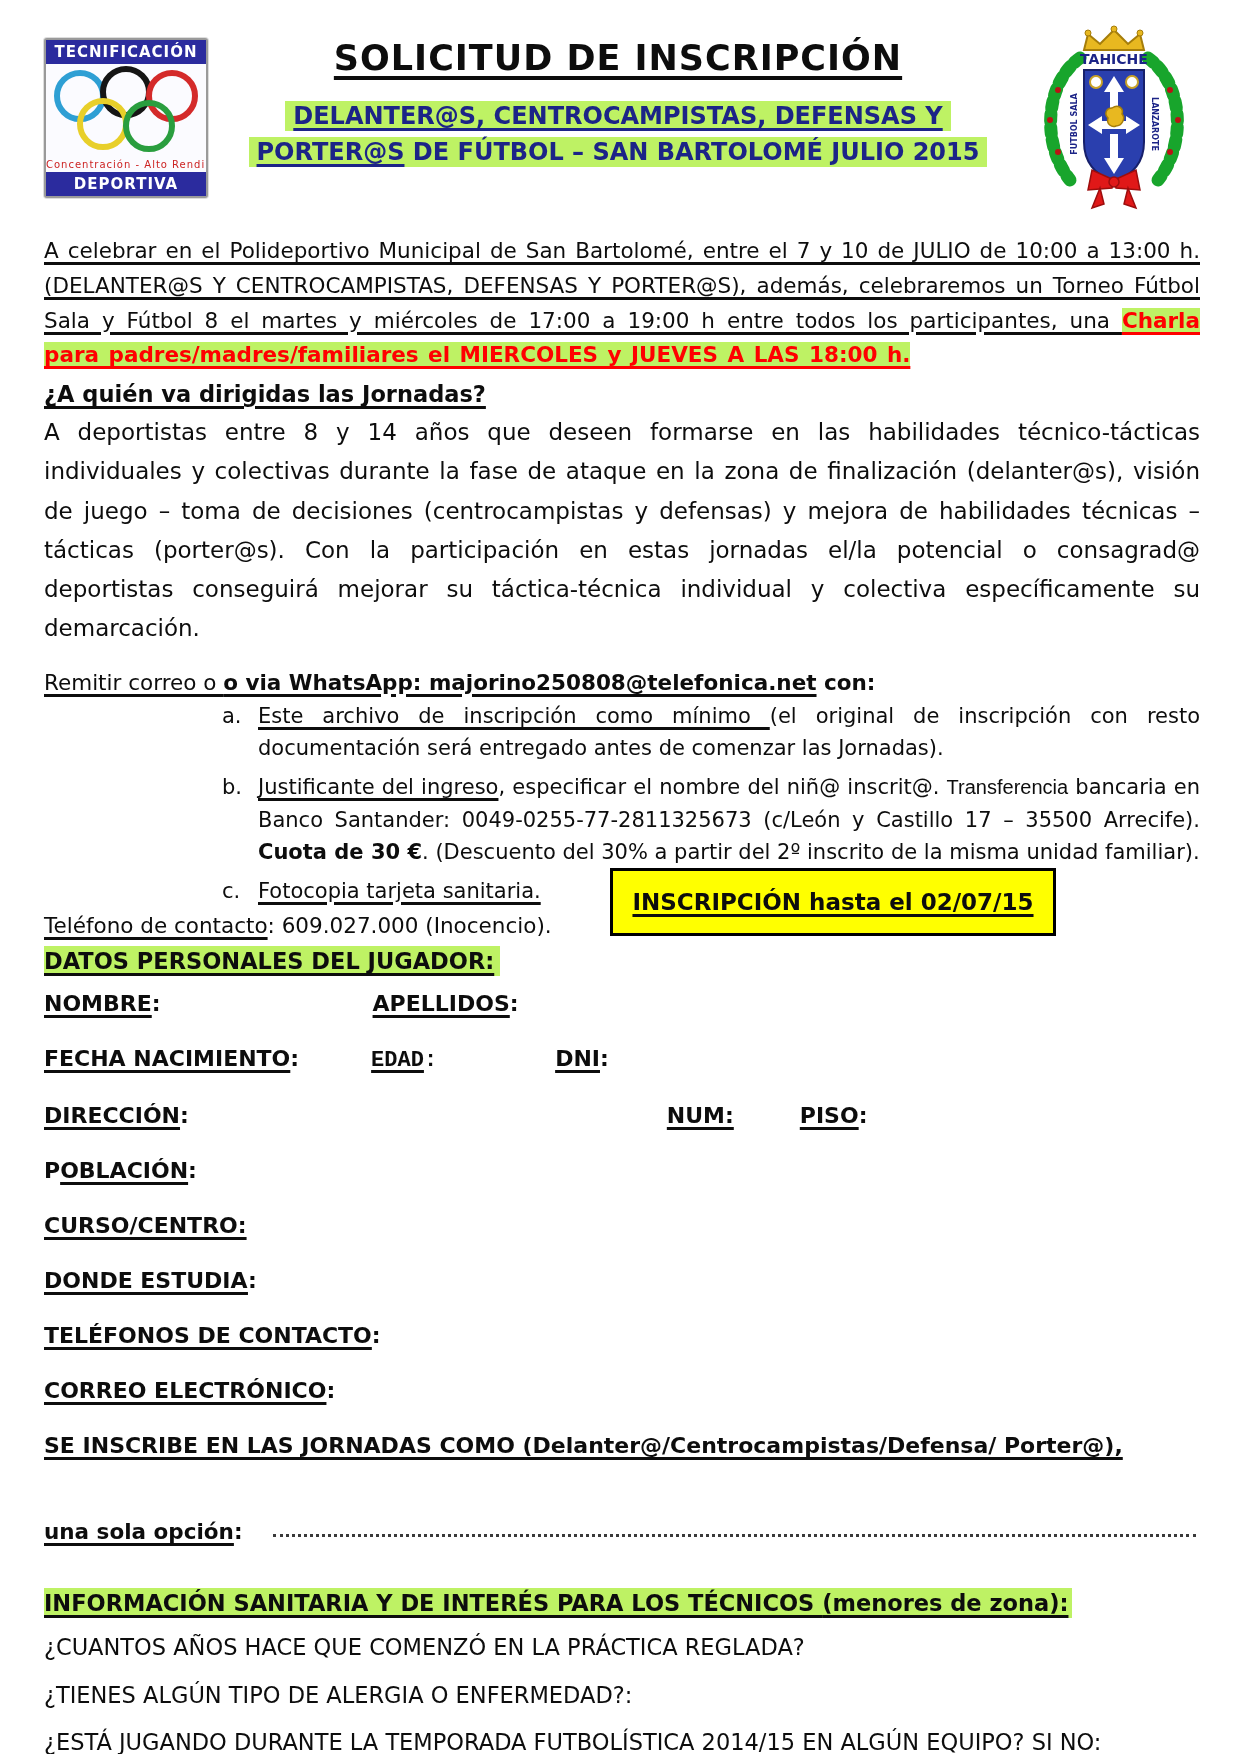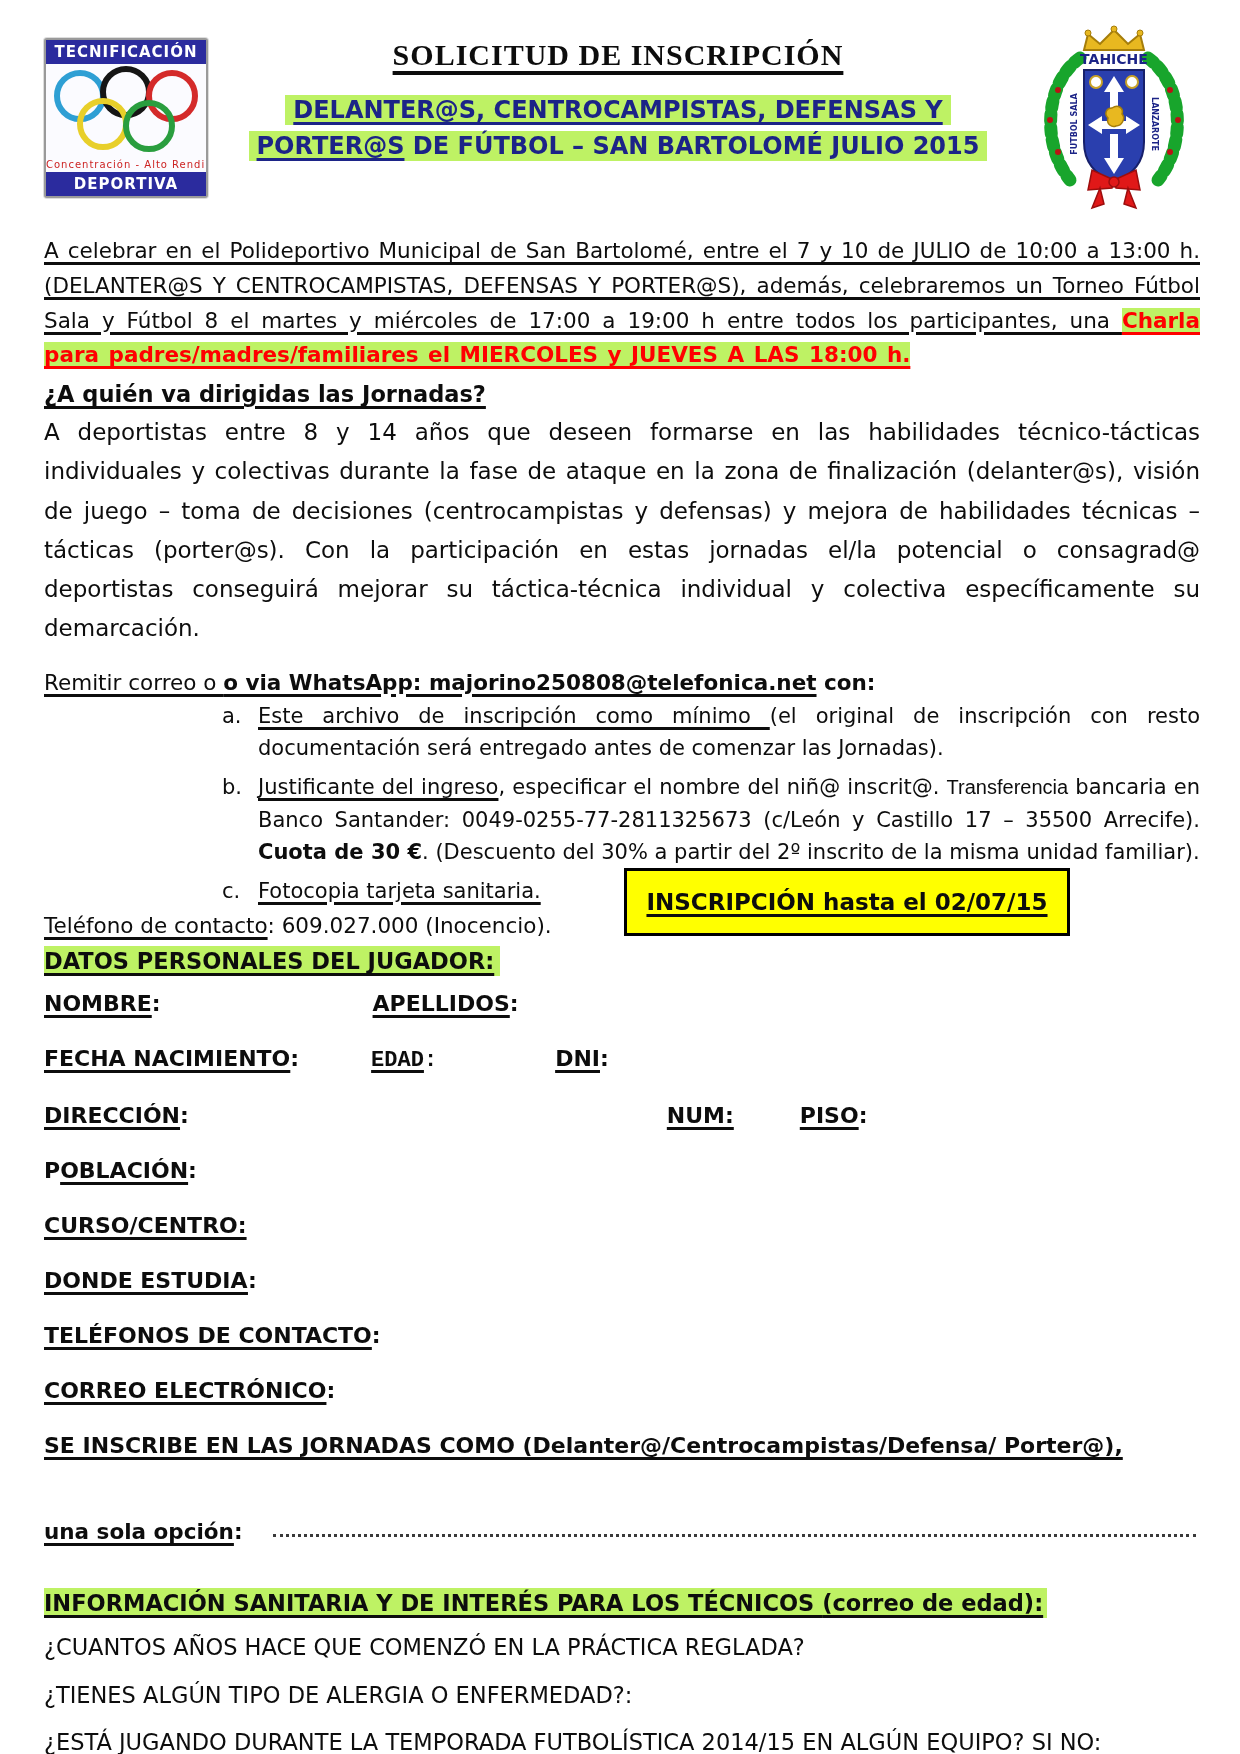--- a/index.html
+++ b/index.html
@@ -30,41 +30,41 @@
   .rings{flex:1;position:relative;margin:2px 6px;}
   .ring{position:absolute;width:40px;height:40px;border-radius:50%;border:6px solid #000;}
   .ring.blue{border-color:#2e9fd4;left:2px;top:4px;}
   .ring.black{border-color:#151515;left:48px;top:0px;}
   .ring.red{border-color:#d42a2a;left:94px;top:4px;}
   .ring.yellow{border-color:#e8cf2a;left:25px;top:32px;}
   .ring.green{border-color:#2a9e3f;left:71px;top:34px;}
   .tagline{font-size:10px;color:#cc2222;text-align:center;letter-spacing:1px;
     padding:1px 0 2px;white-space:nowrap;overflow:hidden;}
   .title-block{flex:1;text-align:center;padding:0 8px;}
-  .main-title{font-size:30px;font-weight:700;margin:14px 0 20px;letter-spacing:1px;font-family:Liberation Serif, serif;}
+  .main-title{font-size:35px;font-weight:700;margin:14px 0 20px;letter-spacing:1px;}
   .subtitle{display:inline-block;font-size:23px;font-weight:700;padding:3px 14px;}
   .event{margin-top:20px;line-height:1.5;}
   .event-line{font-size:24px;font-weight:700;}
   .event-line .bg{padding:1px 8px;}
   .logo-right{width:172px;height:196px;flex:none;}
 
   
   .p-intro{font-size:21.5px;line-height:1.62;margin:14px 0 0;word-spacing:2px;}
   .q-line{font-size:22.5px;font-weight:700;margin:8px 0 2px;}
   .p-answer{font-size:23px;line-height:1.7;margin:4px 0 14px;word-spacing:2px;}
   .remit{font-size:21.5px;margin:8px 0 2px;}
 
   
   .req-row{display:flex;font-size:21px;line-height:1.55;margin:3px 0;}
   .req-marker{flex:none;width:36px;margin-left:178px;}
   .req-body{flex:1;text-align:justify;}
   .font-alt{font-family:"Liberation Sans",sans-serif;font-size:20px;}
 
   .mid{position:relative;}
-  .deadline-box{position:absolute;right:130px;top:-4px;width:440px;height:62px;
+  .deadline-box{position:absolute;right:144px;top:-4px;width:440px;height:62px;
     background:#ffff00;border:3px solid #000;display:flex;align-items:center;
     justify-content:center;font-size:23px;font-weight:700;}
   .contact{font-size:21.5px;margin-top:6px;}
 
   
   .form-title{margin:10px 0 2px;font-size:22.5px;font-weight:700;}
   .form-title .hl-yellow{padding:2px 6px 2px 0;}
   .f-row{font-size:22px;font-weight:700;margin:15px 0;display:flex;align-items:baseline;white-space:nowrap;}
   .sp-apellidos{margin-left:212px;}
   .sp-edad{margin-left:72px;font-family:Liberation Mono, monospace;}
@@ -243,21 +243,21 @@
 <div class="f-row">
   <span class="u">SE INSCRIBE EN LAS JORNADAS COMO (Delanter@/Centrocampistas/Defensa/ Porter@),</span>
 </div>
 
 <div class="opcion-row">
   <span class="b"><span class="u">una sola opción</span><span>:</span></span>
   <span class="dots"></span>
 </div>
 
 <div class="san-title">
-  <span class="hl-yellow"><span class="u">INFORMACIÓN SANITARIA Y DE INTERÉS PARA LOS TÉCNICOS </span><span class="u">(correo de edad):</span></span>
+  <span class="hl-yellow"><span class="u">INFORMACIÓN SANITARIA Y DE INTERÉS PARA LOS TÉCNICOS </span><span class="u">(menores de zona):</span></span>
 </div>
 <div class="san-q">¿CUANTOS AÑOS HACE QUE COMENZÓ EN LA PRÁCTICA REGLADA?</div>
 <div class="san-q">¿TIENES ALGÚN TIPO DE ALERGIA O ENFERMEDAD?:</div>
 <div class="san-q just"><span> ¿ESTÁ JUGANDO DURANTE LA TEMPORADA FUTBOLÍSTICA 2014/15 EN ALGÚN EQUIPO? </span><span>SI NO:</span></div>
 <div class="san-q">EN CASO AFIRMATIVO, ¿EN QUÉ EQUIPO Y QUE CATEGORÍA?:</div>
 
 <div class="footer">
   <div class="page-line"><span class="pg">Página 1 de 2 </span><span>(8º JORNADAS DE TECNIFICACIÓN DELANTER@S, CENTROCAMPISTAS, DEFENSAS  Y PORTER@S DE FÚTBOL – SAN BARTOLOMÉ JULIO 15)</span></div>
 
 </div>

